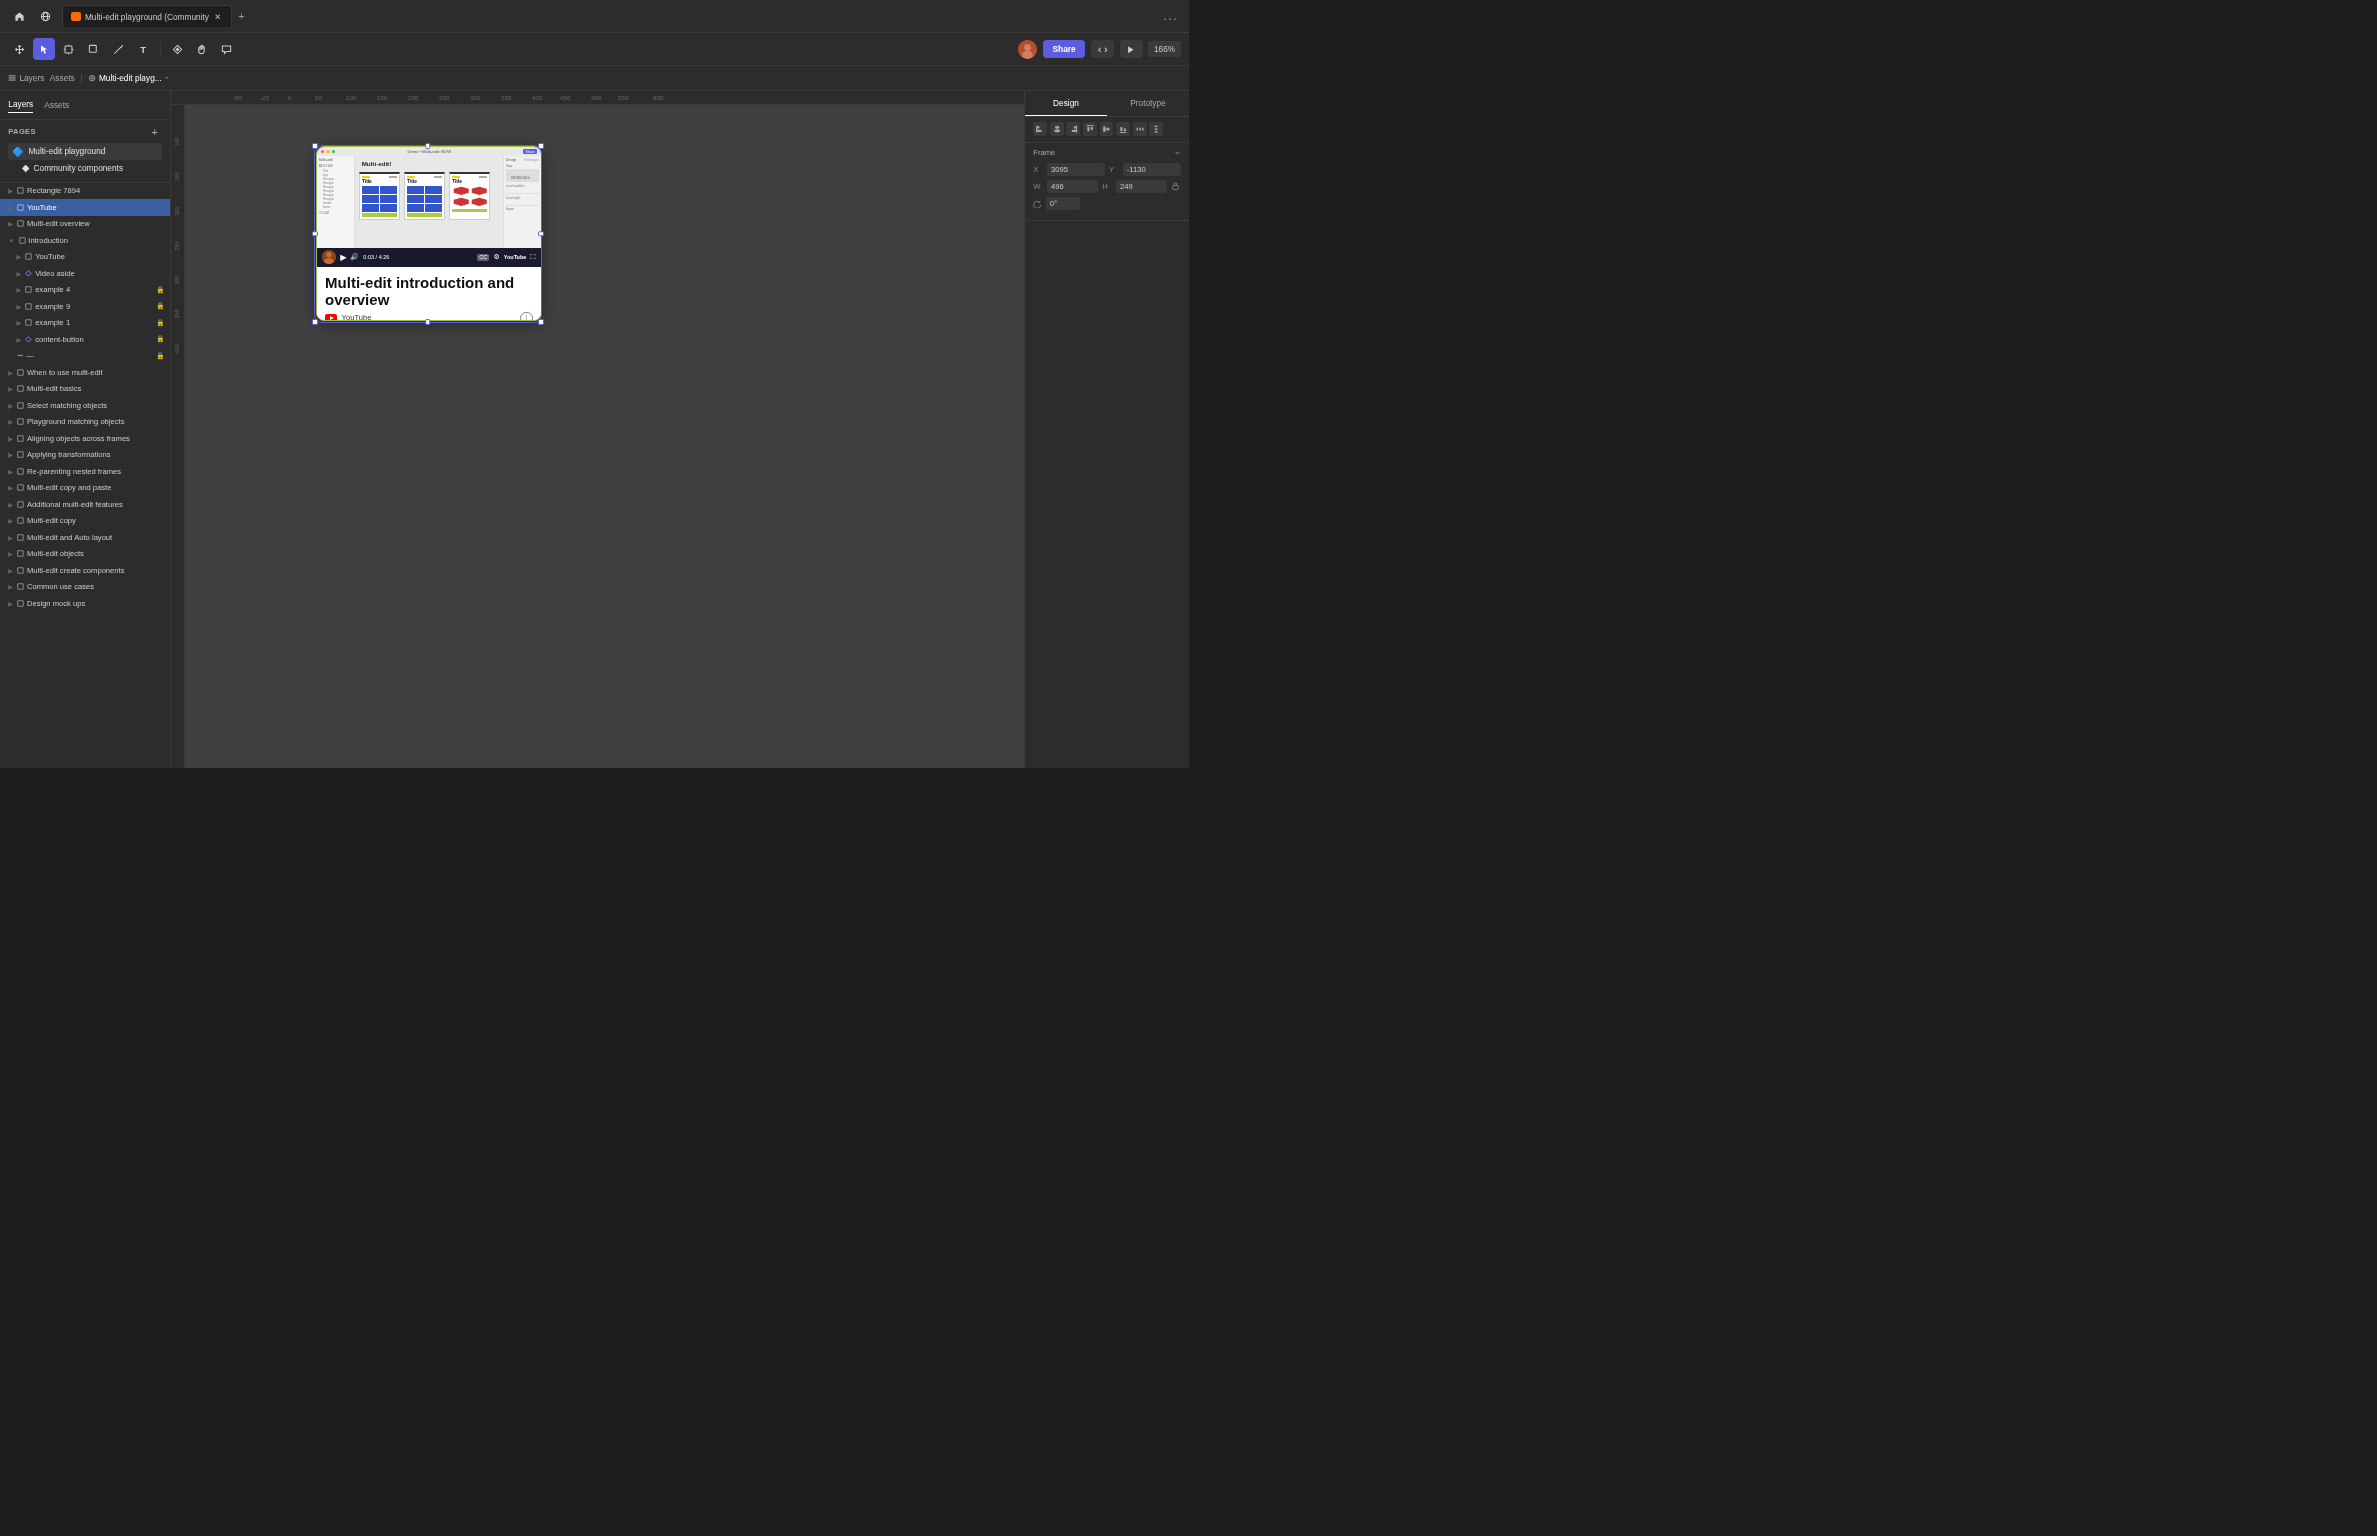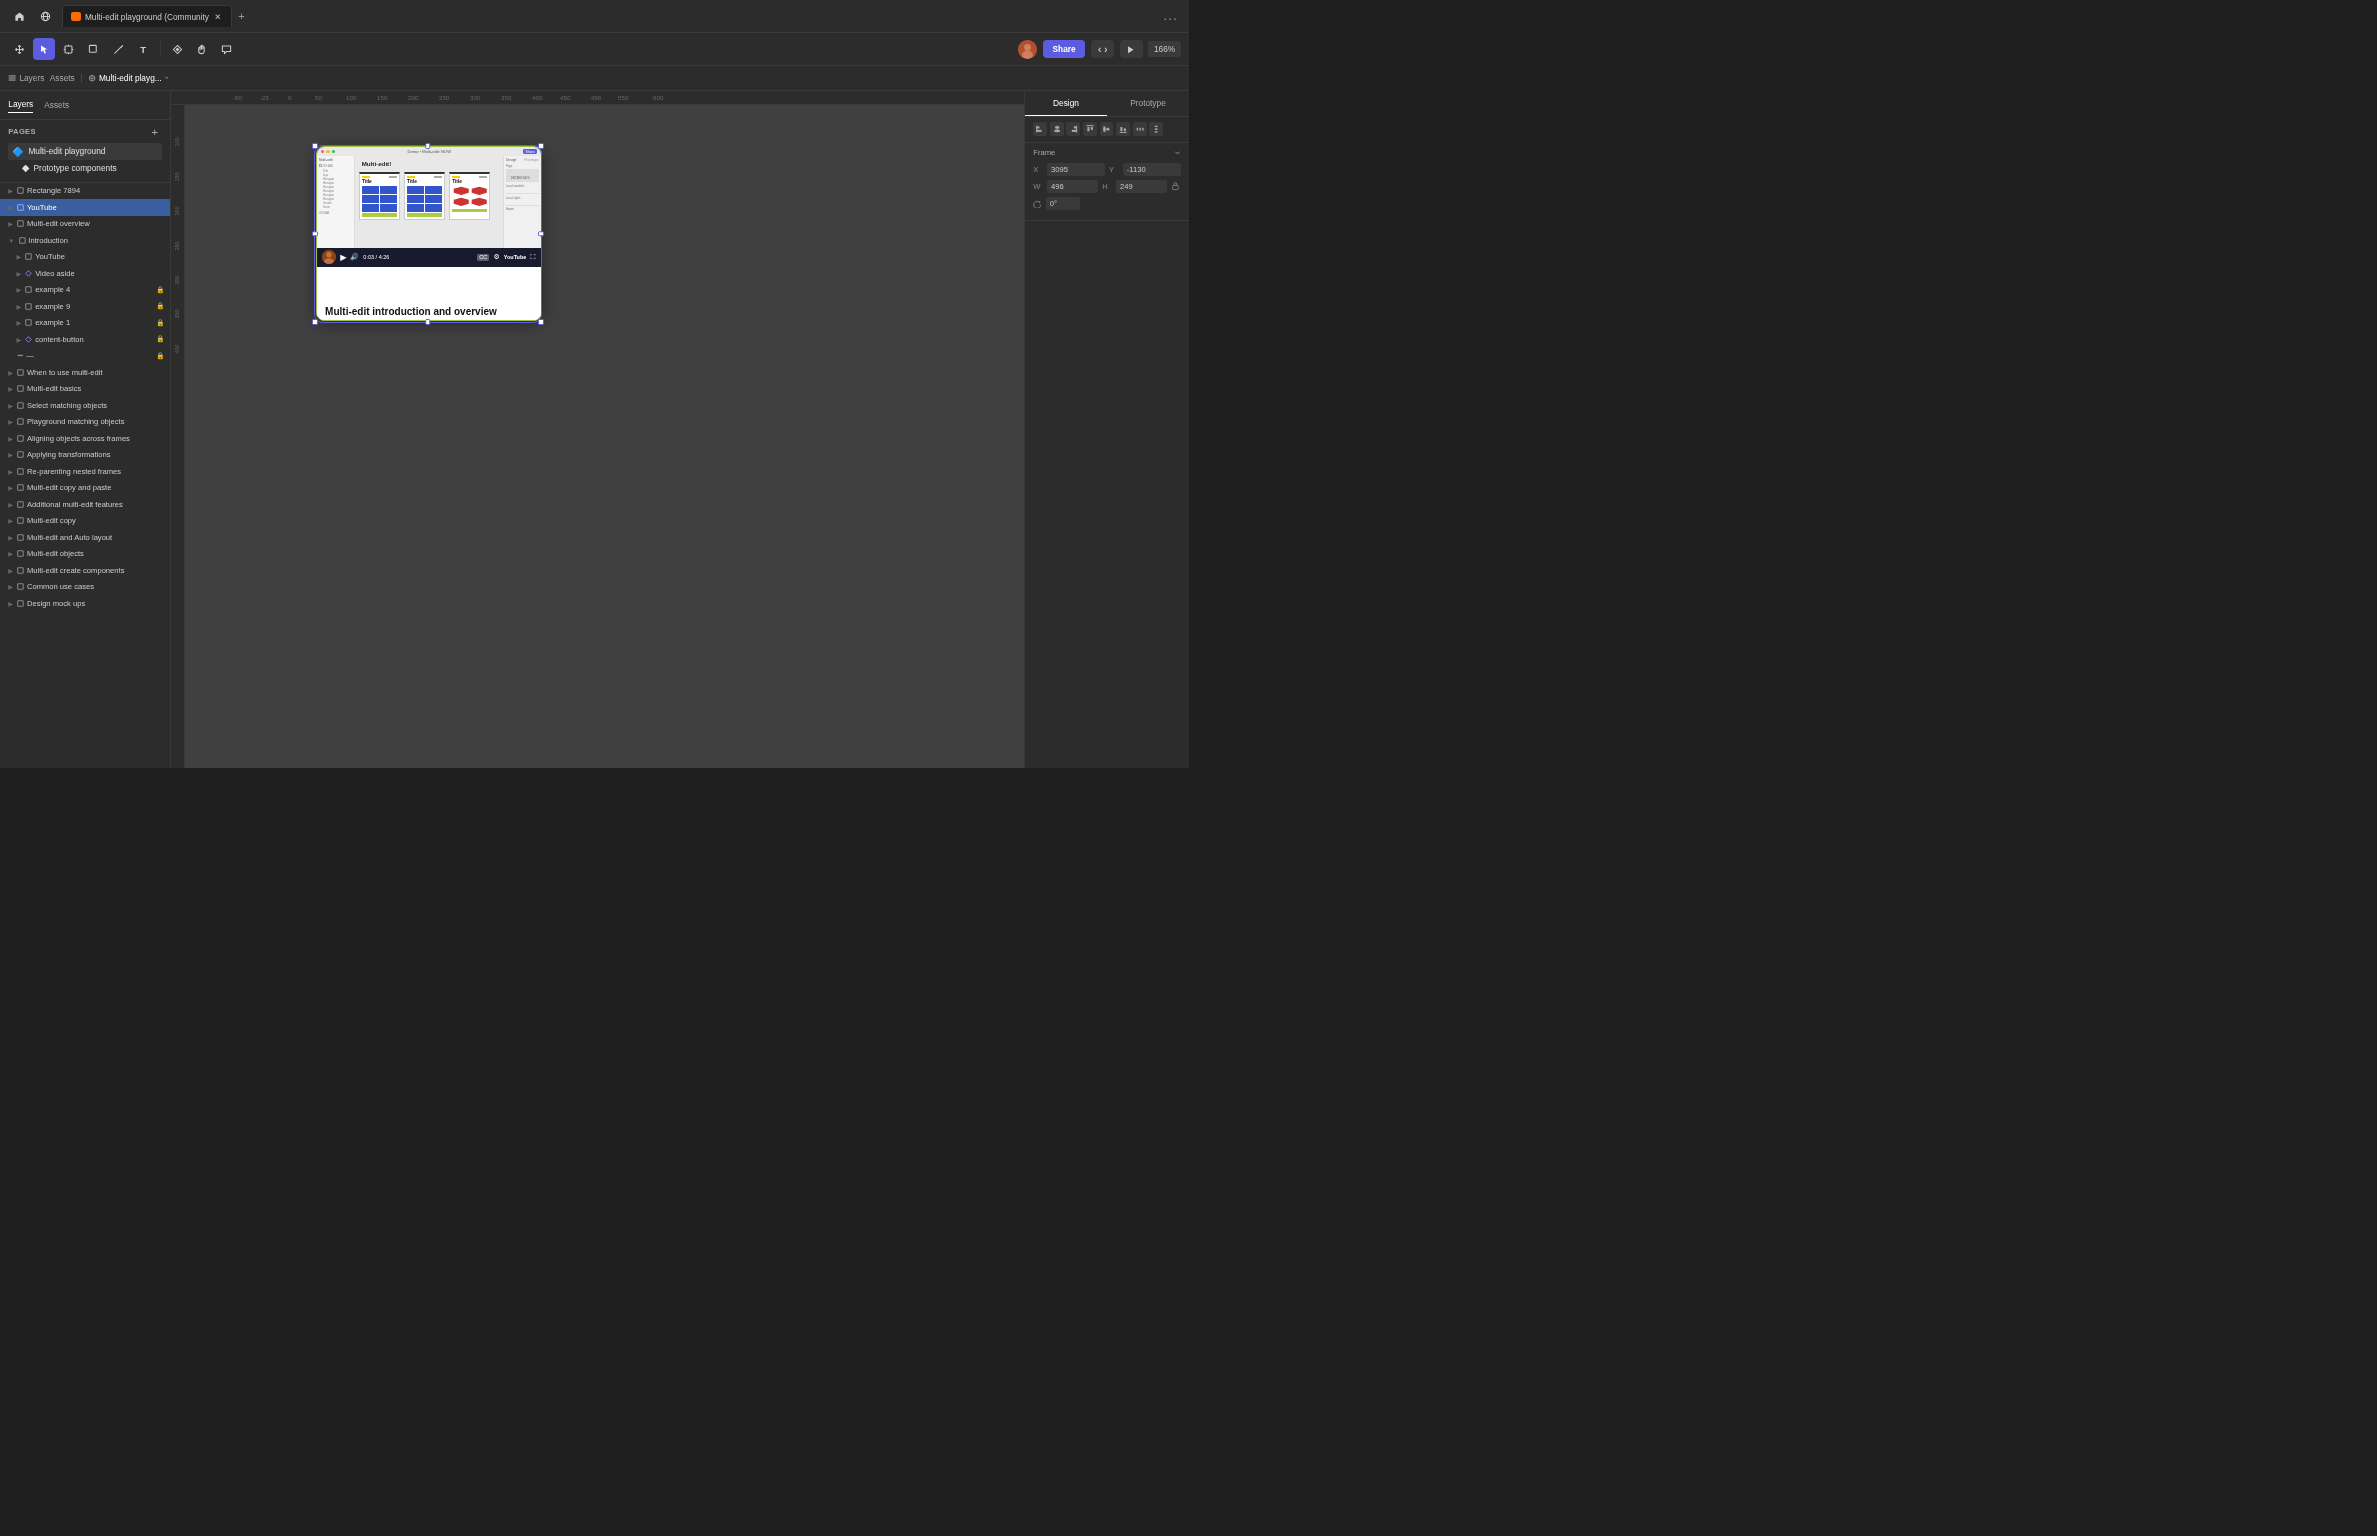--- a/index.html
+++ b/index.html
@@ -148,21 +148,21 @@
     .vc-gear { color: #fff; font-size: 6.9px; }
     .vc-yt { color: #fff; font-size: 5.5px; font-weight: 700; }
     .vc-fullscreen { color: #fff; font-size: 6.9px; margin-left: auto; }
     .vc-spacer { flex: 1; }
 
     
     .card-info {
       padding: 6.9px 8.3px 8.3px;
       background: #fff;
     }
-    .card-title { font-size: 10px; font-weight: 600; color: #111; margin-bottom: 4.1px; margin-top: 32px; }
+    .card-title { font-size: 15px; font-weight: 600; color: #111; margin-bottom: 4.1px; }
     .card-yt-row { display: flex; align-items: center; gap: 4.1px; }
     .yt-logo { width: 12.4px; height: 8.3px; background: #ff0000; border-radius: 2.1px; display: flex; align-items: center; justify-content: center; }
     .yt-logo::after { content: ''; border-left: 4.8px solid #fff; border-top: 2.8px solid transparent; border-bottom: 2.8px solid transparent; margin-left: 0.7px; }
     .yt-label { font-size: 7.6px; color: #333; }
     .info-icon { margin-left: auto; width: 12.4px; height: 12.4px; border-radius: 50%; border: 0.7px solid #888; display: flex; align-items: center; justify-content: center; font-size: 6.9px; color: #888; cursor: pointer; }
 
     
     .right-panel {
       width: 165px; background: #2c2c2c; border-left: 0.7px solid #3a3a3a;
       display: flex; flex-direction: column;
@@ -339,21 +339,21 @@
       <div class="pages-header">
         <span class="pages-title">Pages</span>
         <div class="pages-add">+</div>
       </div>
       <div class="page-item active">
         <span class="page-icon">🔷</span>
         <span>Multi-edit playground</span>
       </div>
       <div class="page-item" style="padding-left:13.8px;">
         <span class="page-icon">◆</span>
-        <span>Prototype components</span>
+        <span>Community components</span>
       </div>
     </div>
 
     <div class="layers-section">
 
       <div class="layer-item">
         <span class="layer-chevron">▶</span>
         <svg width="6.9" height="6.9" viewBox="0 0 10 10" fill="none">
             <rect x="1" y="1" width="8" height="8" rx="1" stroke="#888" stroke-width="1.5"></rect>
           </svg>

